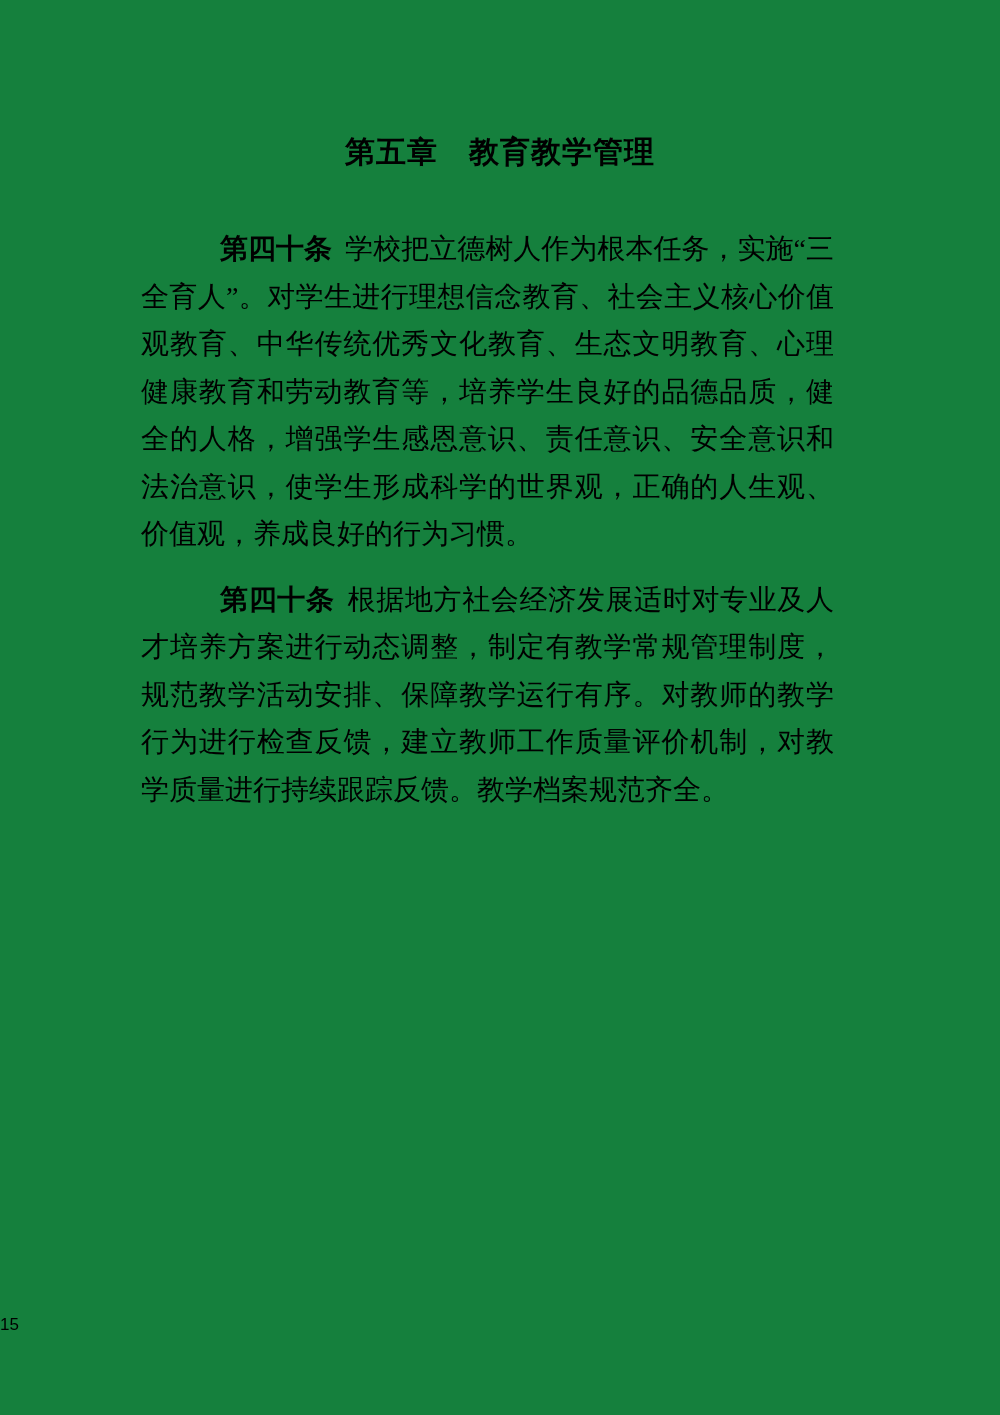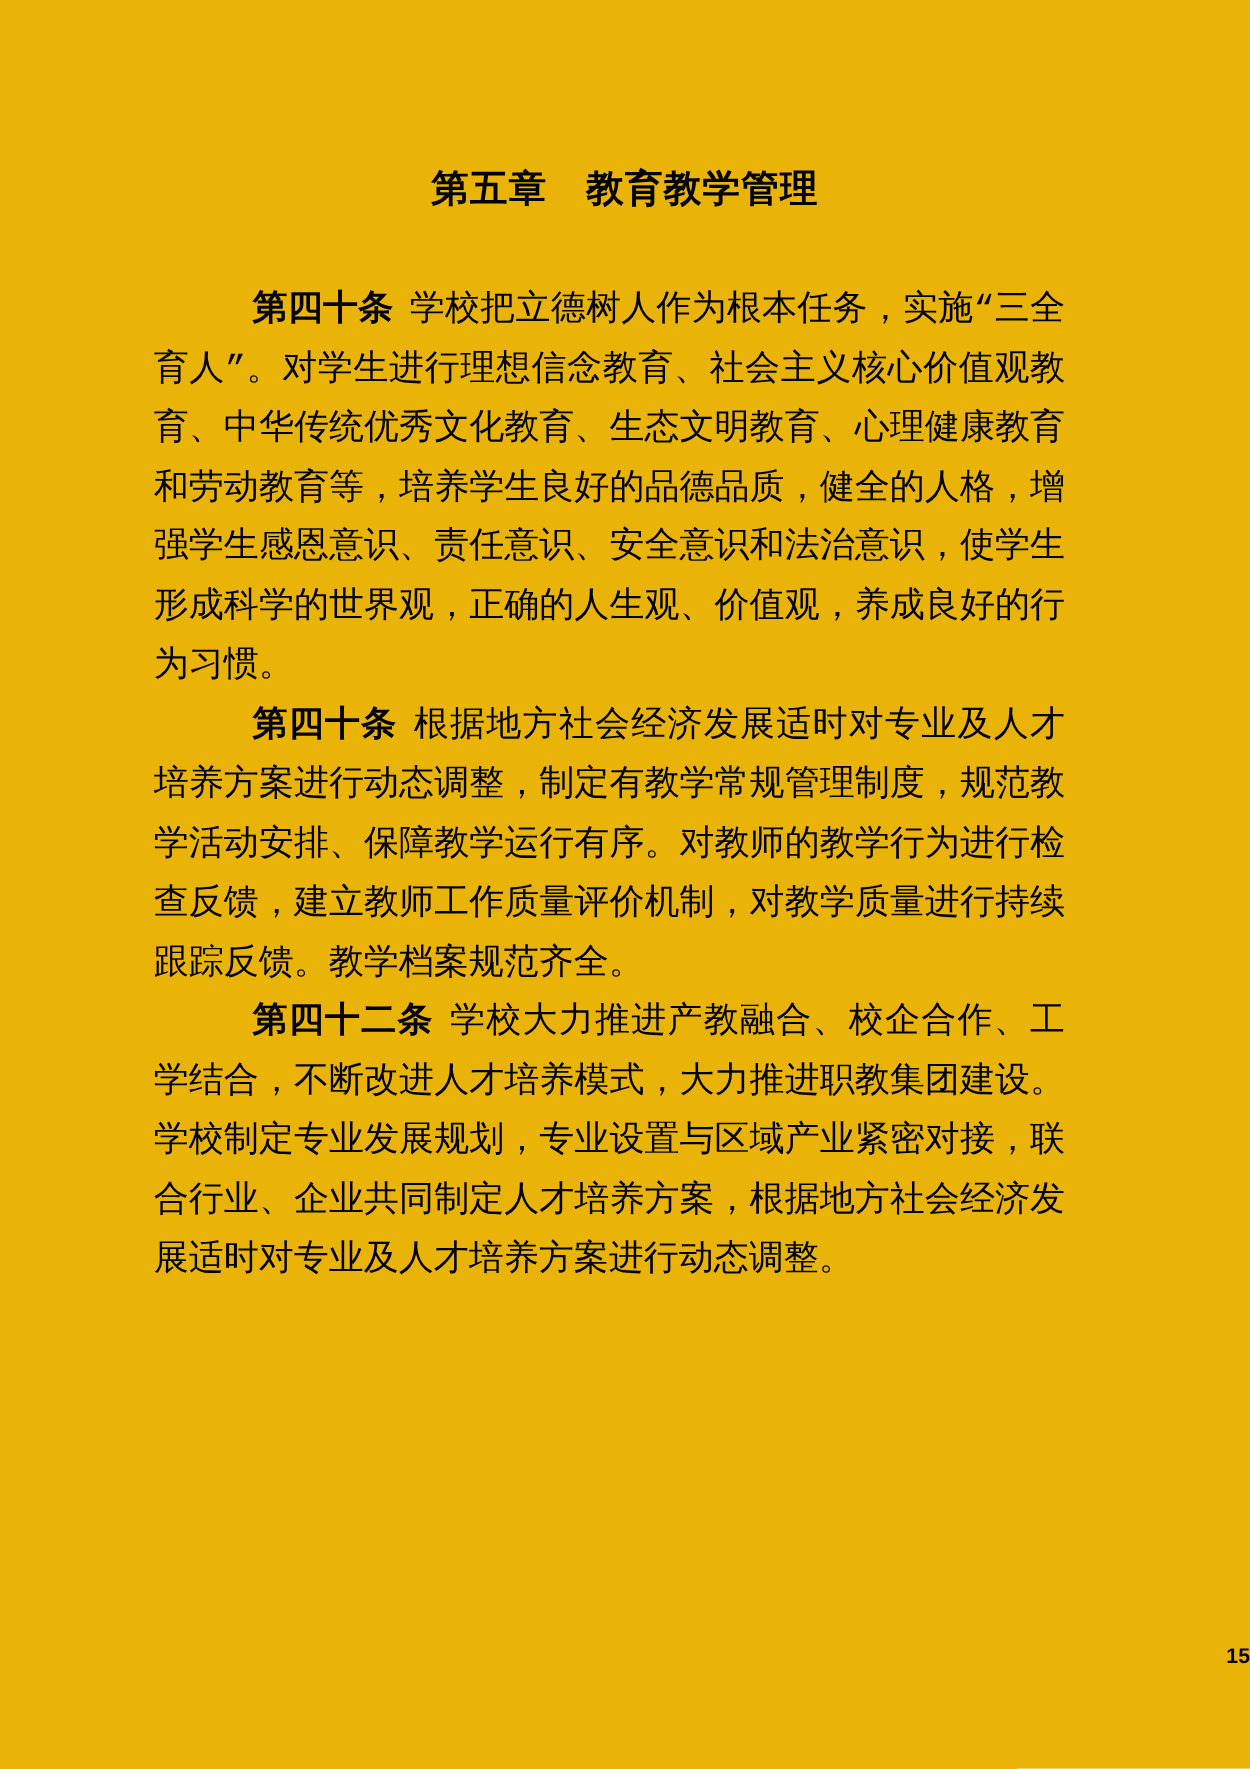--- a/index.html
+++ b/index.html
@@ -4,21 +4,21 @@
 <style>
   html, body {
     margin: 0;
     padding: 0;
     background: #ffffff;
   }
   .page {
     position: relative;
     width: 1000px;
     height: 1415px;
-    background: #eab308;
+    background: #15803d;
     overflow: hidden;
     color: #000000;
   }
   .chapter-title {
     margin: 133px 0 0 0;
     text-align: center;
     font-family: "Liberation Sans", "DejaVu Sans", sans-serif;
     font-weight: bold;
     font-size: 30px;
     line-height: 37px;
@@ -27,56 +27,53 @@
   }
   .content {
     margin: 55px 148px 0 123px;
     font-family: "Liberation Serif", "DejaVu Serif", serif;
     font-size: 28px;
     line-height: 47.5px;
     text-align: justify;
     color: #000000;
   }
   .article {
-    margin: 0;
+    margin: 18px;
     padding: 0;
     text-indent: 79px;
-    font-family: Liberation Mono, monospace;
   }
   .article-label {
     font-weight: bold;
     margin-right: 13px;
   }
   .page-footer {
     position: absolute;
     left: 0;
     right: 0;
     bottom: 82px;
-    text-align: right;
+    text-align: left;
     font-family: "Liberation Sans", "DejaVu Sans", sans-serif;
     font-size: 17px;
     line-height: 17px;
     color: #000000;
-    font-weight: bold;
   }
 </style>
 </head>
 <body>
 
 <div class="page">
 
   <h1 class="chapter-title">第五章　教育教学管理</h1>
 
   <div class="content">
 
     <p class="article"><span class="article-label">第四十条</span><span>学校把立德树人作为根本任务，实施“三全育人”。对学生进行理想信念教育、社会主义核心价值观教育、中华传统优秀文化教育、生态文明教育、心理健康教育和劳动教育等，培养学生良好的品德品质，健全的人格，增强学生感恩意识、责任意识、安全意识和法治意识，使学生形成科学的世界观，正确的人生观、价值观，养成良好的行为习惯。</span></p>
 
     <p class="article"><span class="article-label">第四十条</span><span>根据地方社会经济发展适时对专业及人才培养方案进行动态调整，制定有教学常规管理制度，规范教学活动安排、保障教学运行有序。对教师的教学行为进行检查反馈，建立教师工作质量评价机制，对教学质量进行持续跟踪反馈。教学档案规范齐全。</span></p>
 
-    <p class="article"><span class="article-label">第四十二条</span><span>学校大力推进产教融合、校企合作、工学结合，不断改进人才培养模式，大力推进职教集团建设。学校制定专业发展规划，专业设置与区域产业紧密对接，联合行业、企业共同制定人才培养方案，根据地方社会经济发展适时对专业及人才培养方案进行动态调整。</span></p>
 
 
   </div>
 
   <div class="page-footer">
     <span>15</span>
   </div>
 
 </div>
 

